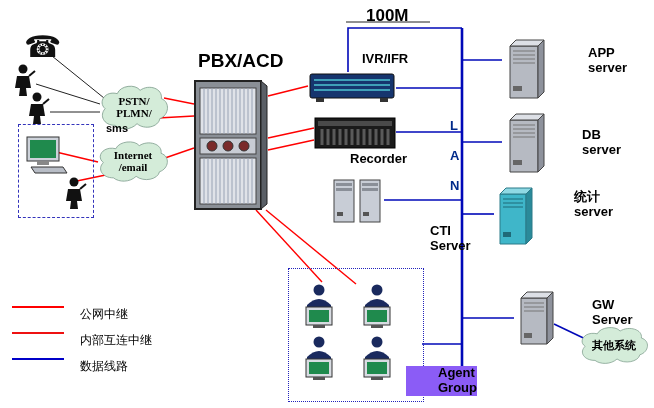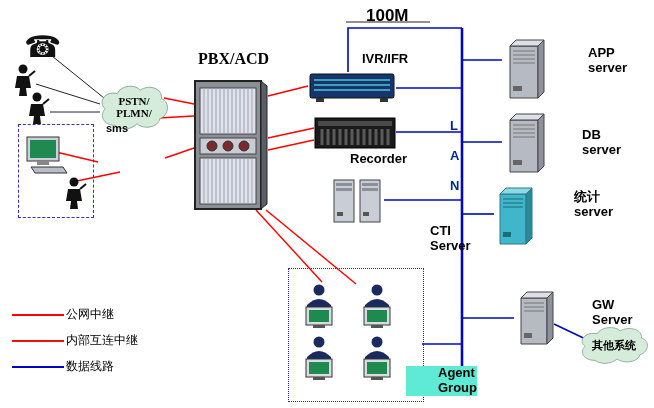--- a/index.html
+++ b/index.html
@@ -1,32 +1,32 @@
 <!DOCTYPE html>
 <html><head>
 <meta charset="utf-8">
 <style>
   html,body{margin:0;padding:0;background:#fff;}
   #stage{position:relative;width:654px;height:408px;background:#fff;overflow:hidden;
          font-family:"Liberation Sans",sans-serif;}
   .abs{position:absolute;}
   svg.lines{position:absolute;left:0;top:0;pointer-events:none;}
   .label{position:absolute;font-weight:bold;color:#000;line-height:1.15;white-space:nowrap;}
-  .lbl15{font-size:16px;font-family:Liberation Serif, serif;}
+  .lbl15{font-size:19px;}
   .lbl13{font-size:13px;padding-left:32px;}
   .lbl12{font-size:17px;}
   .lbl11{font-size:11px;}
   .cloud{position:absolute;}
   .cloud .cloud-text{position:absolute;left:0;top:0;width:100%;height:100%;
       display:flex;flex-direction:column;align-items:center;justify-content:center;
       font-weight:bold;font-size:11px;color:#000;font-family:Liberation Serif, serif;}
   .dashedbox{position:absolute;border:1px dashed #3333bb;}
   .dottedbox{position:absolute;border:1px dotted #2222bb;}
   .lan-letter{position:absolute;font-weight:bold;font-size:13px;color:#002a8a;}
-  .legend-row{position:absolute;display:flex;align-items:center;gap:2px;}
+  .legend-row{position:absolute;display:flex;gap:16px;}
   .legend-line{width:52px;height:2px;}
   .legend-line.red{background:#ff0000;}
   .legend-line.red2{background:#ee1111;}
   .legend-line.blue{background:#0000c8;}
   .legend-label{font-size:12px;color:#000;}
   .phone-glyph{font-size:30px;color:#111;line-height:1;}
 </style>
 </head>
 <body>
 
@@ -110,20 +110,29 @@
     <svg width="76" height="50" viewBox="0 0 100 60" preserveAspectRatio="none">
       <path d="M25 52 C10 52 4 40 12 32 C2 24 12 10 28 14 C32 4 52 2 58 10 C70 2 88 8 86 20 C98 24 96 40 84 44 C82 54 64 58 54 50 C46 58 32 58 25 52 Z" fill="#d4ecd9" stroke="#7a9a8a"></path>
     </svg>
     <div class="cloud-text">
       <span>PSTN/</span>
       <span>PLMN/</span>
     </div>
   </div>
   <div class="label lbl11" style="left:106px;top:122px;">sms</div>
 
+  <div class="cloud" style="left:94px;top:138px;width:78px;height:46px;">
+    <svg width="78" height="46" viewBox="0 0 100 60" preserveAspectRatio="none">
+      <path d="M25 52 C10 52 4 40 12 32 C2 24 12 10 28 14 C32 4 52 2 58 10 C70 2 88 8 86 20 C98 24 96 40 84 44 C82 54 64 58 54 50 C46 58 32 58 25 52 Z" fill="#d4ecd9" stroke="#7a9a8a"></path>
+    </svg>
+    <div class="cloud-text">
+      <span>Internet</span>
+      <span>/email</span>
+    </div>
+  </div>
 
   <div class="label lbl15" style="left:198px;top:50px;">PBX/ACD</div>
   <div class="abs" style="left:194px;top:80px;">
     <svg width="74" height="130" viewBox="0 0 74 130">
       <rect x="1" y="1" width="66" height="128" fill="#8a8f96" stroke="#222" stroke-width="2"></rect>
       <polygon points="67,1 73,6 73,124 67,129" fill="#5a5f66" stroke="#222"></polygon>
       <rect x="6" y="8" width="56" height="46" fill="#dfe2e8" stroke="#444"></rect>
       <path d="M10 8V54M14 8V54M18 8V54M22 8V54M26 8V54M30 8V54M34 8V54M38 8V54M42 8V54M46 8V54M50 8V54M54 8V54M58 8V54" stroke="#98a2b4" stroke-width="1"></path>
       <rect x="6" y="58" width="56" height="16" fill="#c8ccd4" stroke="#444"></rect>
       <circle cx="18" cy="66" r="5" fill="#7a2a2a" stroke="#333"></circle>
@@ -276,21 +285,21 @@
     <div class="abs" style="left:68px;top:66px;">
       <svg width="40" height="48" viewBox="0 0 40 48">
         <circle cx="20" cy="7" r="5.5" fill="#1a2a5e"></circle>
         <path d="M8 22 Q20 10 32 22 L32 24 L8 24 Z" fill="#1a2a5e"></path>
         <rect x="7" y="24" width="26" height="18" fill="#d8dce2" stroke="#333"></rect>
         <rect x="10" y="27" width="20" height="12" fill="#1f8a4d"></rect>
         <rect x="14" y="42" width="12" height="3" fill="#555"></rect>
       </svg>
     </div>
   </div>
-  <div class="label lbl13" style="left:406px;top:366px;background:#5eead4;">
+  <div class="label lbl13" style="left:406px;top:366px;background:#8b5cf6;">
     <div>Agent</div>
     <div>Group</div>
   </div>
 
   <div class="legend-row" style="left:12px;top:306px;">
     <div class="legend-line red"></div>
     <div class="legend-label">公网中继</div>
   </div>
   <div class="legend-row" style="left:12px;top:332px;">
     <div class="legend-line red2"></div>

